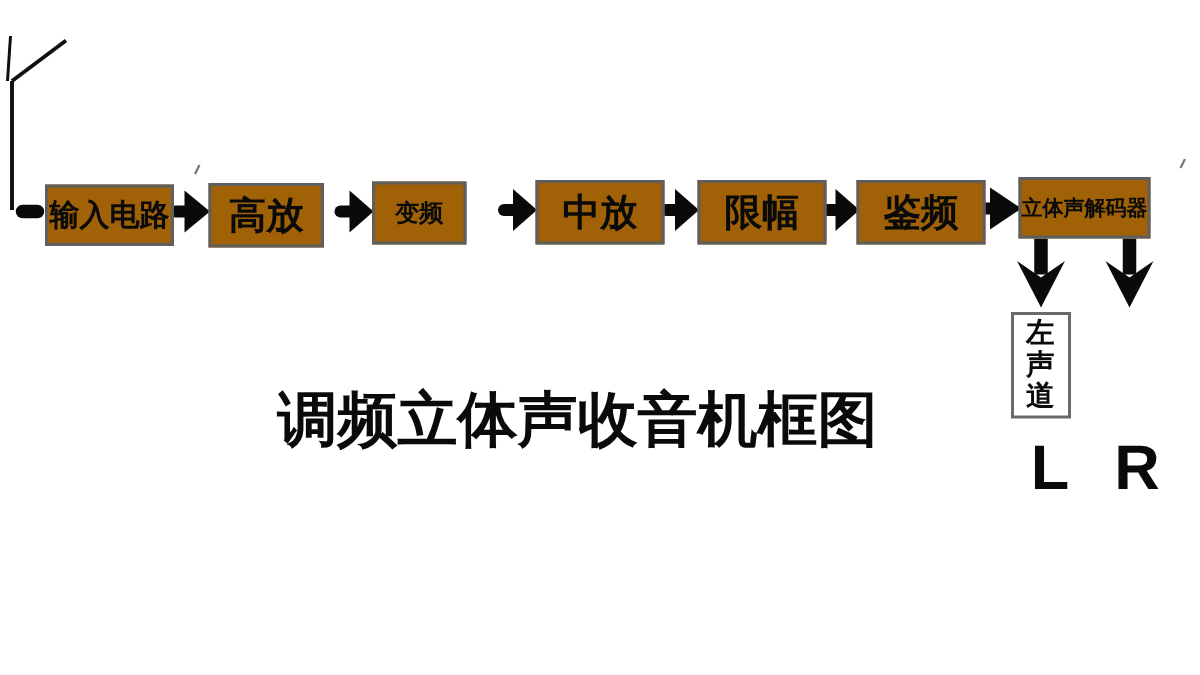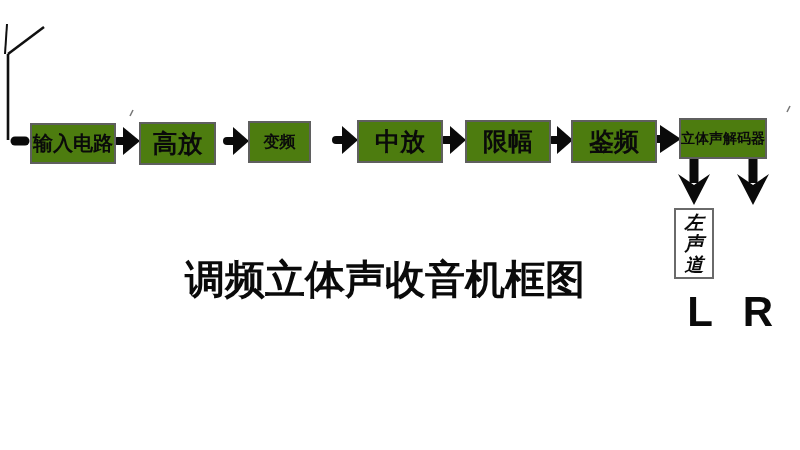--- a/index.html
+++ b/index.html
@@ -2,39 +2,39 @@
 <html><head>
 <meta charset="utf-8">
 <style>
   html,body{margin:0;padding:0;background:#ffffff;}
   #stage{
     position:relative;width:800px;height:450px;background:#ffffff;overflow:hidden;
     font-family:"Liberation Sans","DejaVu Sans",sans-serif;color:#0a0a0a;
   }
   #diagram-svg{position:absolute;left:0;top:0;width:800px;height:450px;}
   .block{
-    position:absolute;box-sizing:border-box;border:2px solid #5f5f5f;background:#4d7c0f;
+    position:absolute;box-sizing:border-box;border:2px solid #5f5f5f;background:#a16207;
     display:flex;align-items:center;justify-content:center;
     font-weight:bold;color:#0a0a0a;white-space:nowrap;font-family:Liberation Serif, serif;
   }
   .b1{left:30px;top:123px;width:86px;height:41px;font-size:20px;}
   .b2{left:139px;top:122px;width:77px;height:43px;font-size:25px;}
   .b3{left:248px;top:121px;width:63px;height:42px;font-size:16px;}
   .b4{left:357px;top:120px;width:86px;height:43px;font-size:25px;}
   .b5{left:465px;top:120px;width:86px;height:43px;font-size:25px;justify-content:center;}
   .b6{left:571px;top:120px;width:86px;height:43px;font-size:25px;}
   .b7{left:679px;top:118px;width:88px;height:41px;font-size:14px;}
   .channel{
     position:absolute;box-sizing:border-box;border:2px solid #6a6a6a;background:#ffffff;
     display:flex;align-items:center;justify-content:center;
     font-weight:bold;font-size:19px;line-height:21px;
   }
   .ch1{left:674px;top:208px;width:40px;height:71px;}
   .ch2{left:732px;top:208px;width:40px;height:71px;}
-  .vtext{width:20px;text-align:center;word-break:break-all;font-style:italic;}
+  .vtext{width:20px;word-break:break-all;}
   .antenna-label{
     position:absolute;left:24px;top:51px;font-size:38px;font-weight:bold;letter-spacing:0px;
   }
   .main-title{
     position:absolute;left:185px;top:252px;width:400px;font-size:40px;font-weight:bold;
     letter-spacing:0px;white-space:nowrap;
   }
   .out-label{
     position:absolute;top:288px;width:34px;font-size:42px;font-weight:bold;text-align:center;
   }

